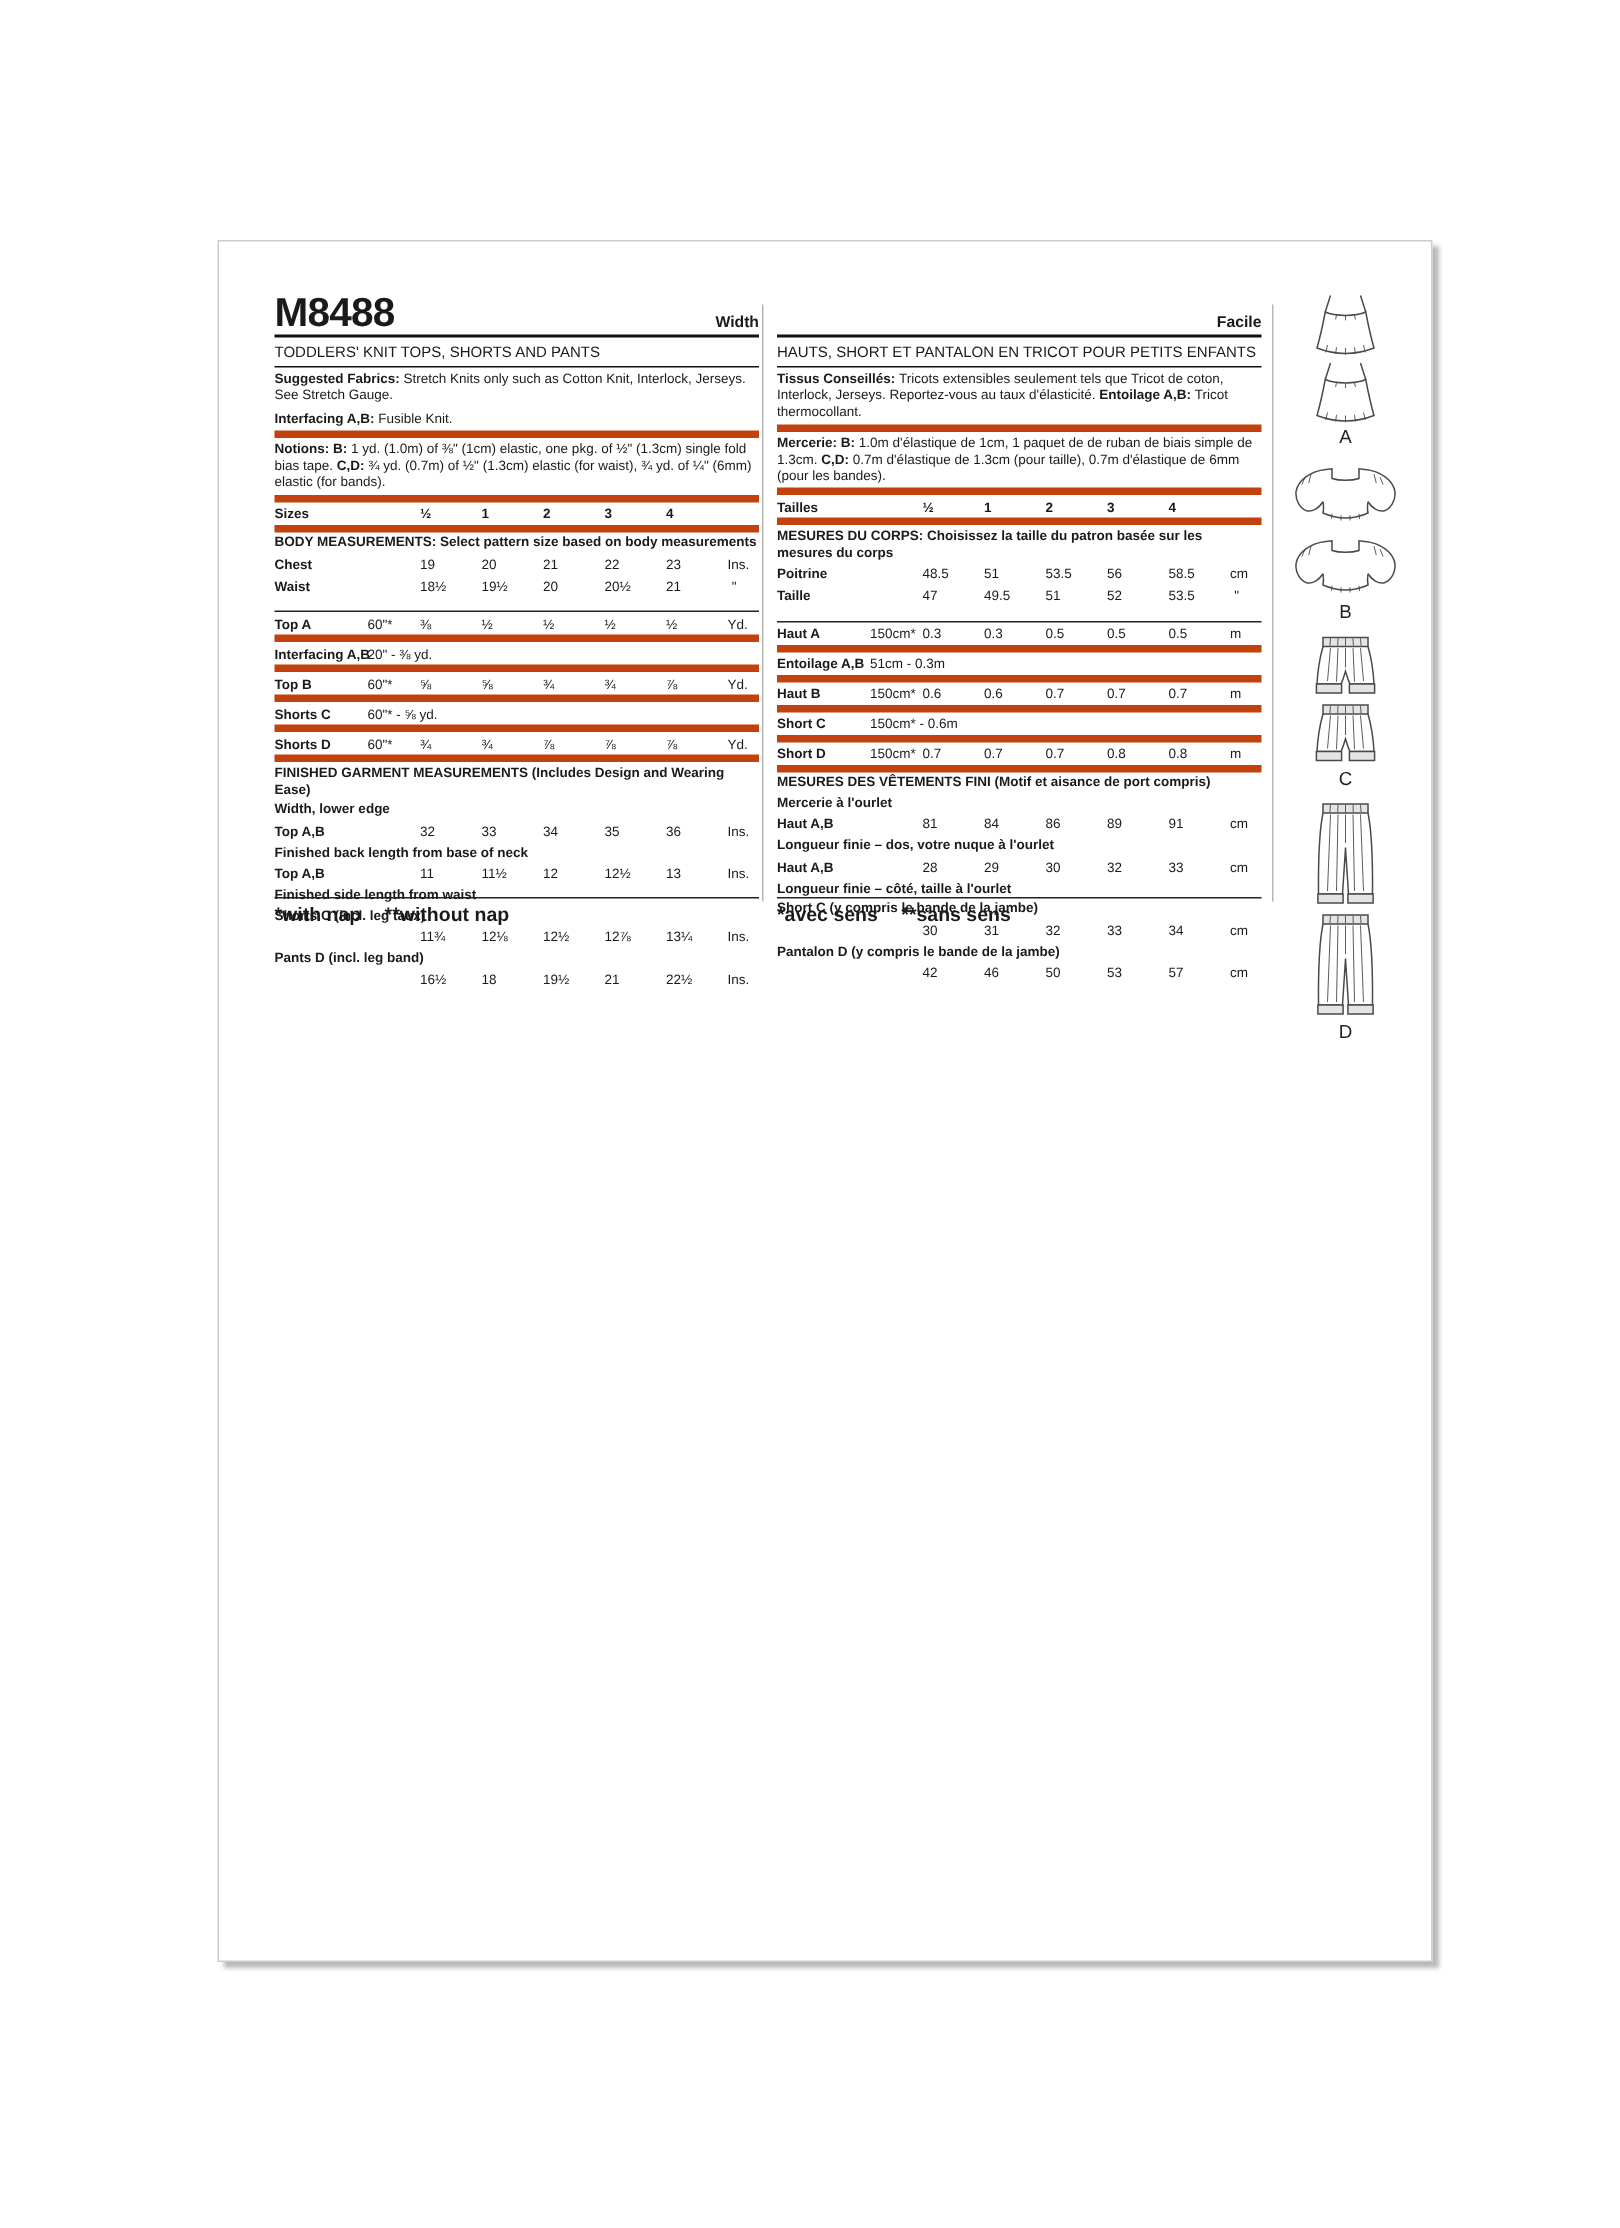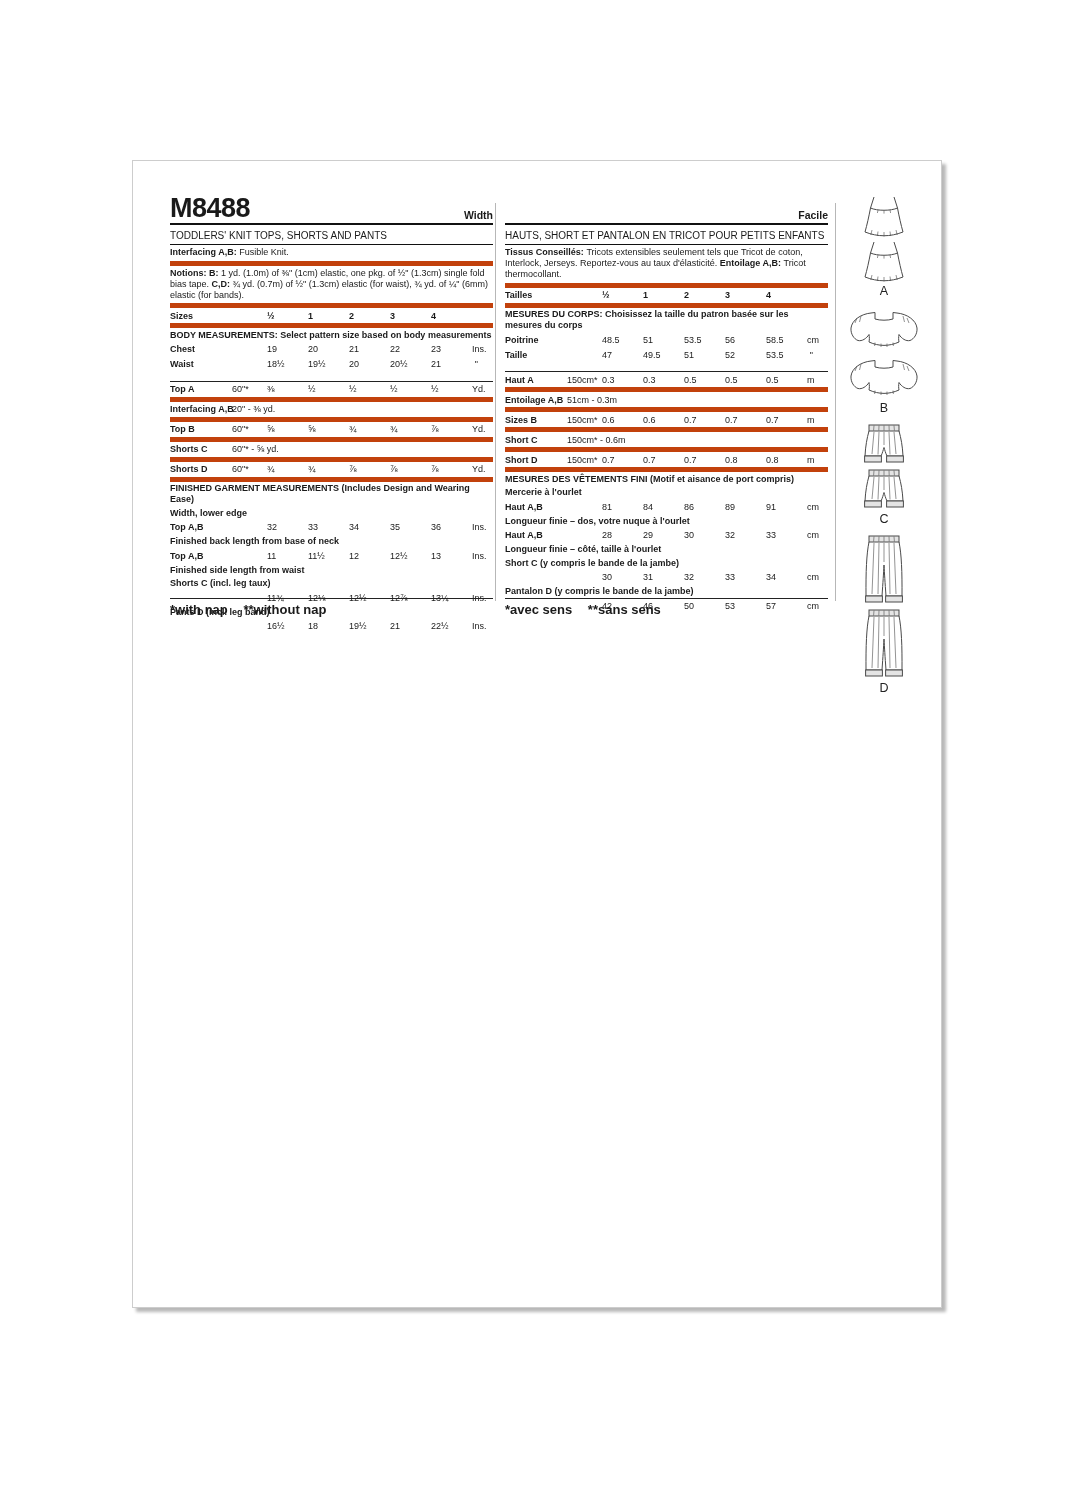--- a/index.html
+++ b/index.html
@@ -1,21 +1,21 @@
 <!DOCTYPE html>
 <html><head>
 <meta charset="utf-8">
 <style>
   html,body{margin:0;padding:0;}
   body{
     width:1080px;height:1485px;position:relative;background:#ffffff;
     font-family:"Liberation Sans",sans-serif;color:#1a1a1a;
   }
   .page{
-    position:absolute;left:132px;top:160px;width:808px;height:1146px;
+    position:absolute;left:145px;top:160px;width:808px;height:1146px;
     background:#ffffff;border:1px solid #cdcdcd;
     box-shadow:4px 4px 3px rgba(0,0,0,0.28);
   }
   .col{position:absolute;top:30px;width:323px;font-size:9px;line-height:11px;}
   .col.en{left:37px;}
   .col.fr{left:372px;}
   .hdr{display:flex;justify-content:space-between;align-items:flex-end;
        height:30px;border-bottom:2px solid #111;padding-bottom:2px;margin-bottom:2px;}
   .code{font-size:27px;font-weight:bold;letter-spacing:-0.5px;line-height:25px;}
   .diff{font-size:10.5px;font-weight:bold;}
@@ -89,20 +89,21 @@
 
 <div class="page">
 
   <div class="col en">
     <div class="hdr">
       <div class="code">M8488</div>
       <div class="diff">Width</div>
     </div>
     <div>
         <div class="t-title">TODDLERS' KNIT TOPS, SHORTS AND PANTS</div>
+        <div class="para"><span class="b">Suggested Fabrics: </span><span>Stretch Knits only such as Cotton Knit, Interlock, Jerseys. See Stretch Gauge.</span></div>
         <div class="para rb"><span class="b">Interfacing A,B: </span><span>Fusible Knit.</span></div>
         <div class="para rb"><span class="b">Notions: B: </span><span>1 yd. (1.0m) of ⅜" (1cm) elastic, one pkg. of ½" (1.3cm) single fold bias tape. </span><span class="b">C,D: </span><span>¾ yd. (0.7m) of ½" (1.3cm) elastic (for waist), ¾ yd. of ¼" (6mm) elastic (for bands).</span></div>
         <div class="trow sizes rb">
           <div class="lab">Sizes</div>
           <div class="pre"></div>
           <div class="val">½</div>
           <div class="val">1</div>
           <div class="val">2</div>
           <div class="val">3</div>
           <div class="val">4</div>
@@ -217,20 +218,21 @@
       </div>
   </div>
 
   <div class="col fr">
     <div class="hdr" style="justify-content:flex-end">
       <div class="diff">Facile</div>
     </div>
     <div>
         <div class="t-title">HAUTS, SHORT ET PANTALON EN TRICOT POUR PETITS ENFANTS</div>
         <div class="para rb"><span class="b">Tissus Conseillés: </span><span>Tricots extensibles seulement tels que Tricot de coton, Interlock, Jerseys. Reportez-vous au taux d'élasticité. </span><span class="b">Entoilage A,B: </span><span>Tricot thermocollant.</span></div>
+        <div class="para rb"><span class="b">Mercerie: B: </span><span>1.0m d'élastique de 1cm, 1 paquet de de ruban de biais simple de 1.3cm. </span><span class="b">C,D: </span><span>0.7m d'élastique de 1.3cm (pour taille), 0.7m d'élastique de 6mm (pour les bandes).</span></div>
         <div class="trow sizes rb">
           <div class="lab">Tailles</div>
           <div class="pre"></div>
           <div class="val">½</div>
           <div class="val">1</div>
           <div class="val">2</div>
           <div class="val">3</div>
           <div class="val">4</div>
           <div class="unit"></div>
         </div>
@@ -264,21 +266,21 @@
           <div class="val">0.5</div>
           <div class="val">0.5</div>
           <div class="val">0.5</div>
           <div class="unit">m</div>
         </div>
         <div class="trow rb">
           <div class="lab">Entoilage A,B</div>
           <div class="spantxt">51cm - 0.3m</div>
         </div>
         <div class="trow rb">
-          <div class="lab">Sizes B</div>
+          <div class="lab">Haut B</div>
           <div class="pre">150cm*</div>
           <div class="val">0.6</div>
           <div class="val">0.6</div>
           <div class="val">0.7</div>
           <div class="val">0.7</div>
           <div class="val">0.7</div>
           <div class="unit">m</div>
         </div>
         <div class="trow rb">
           <div class="lab">Short C</div>

